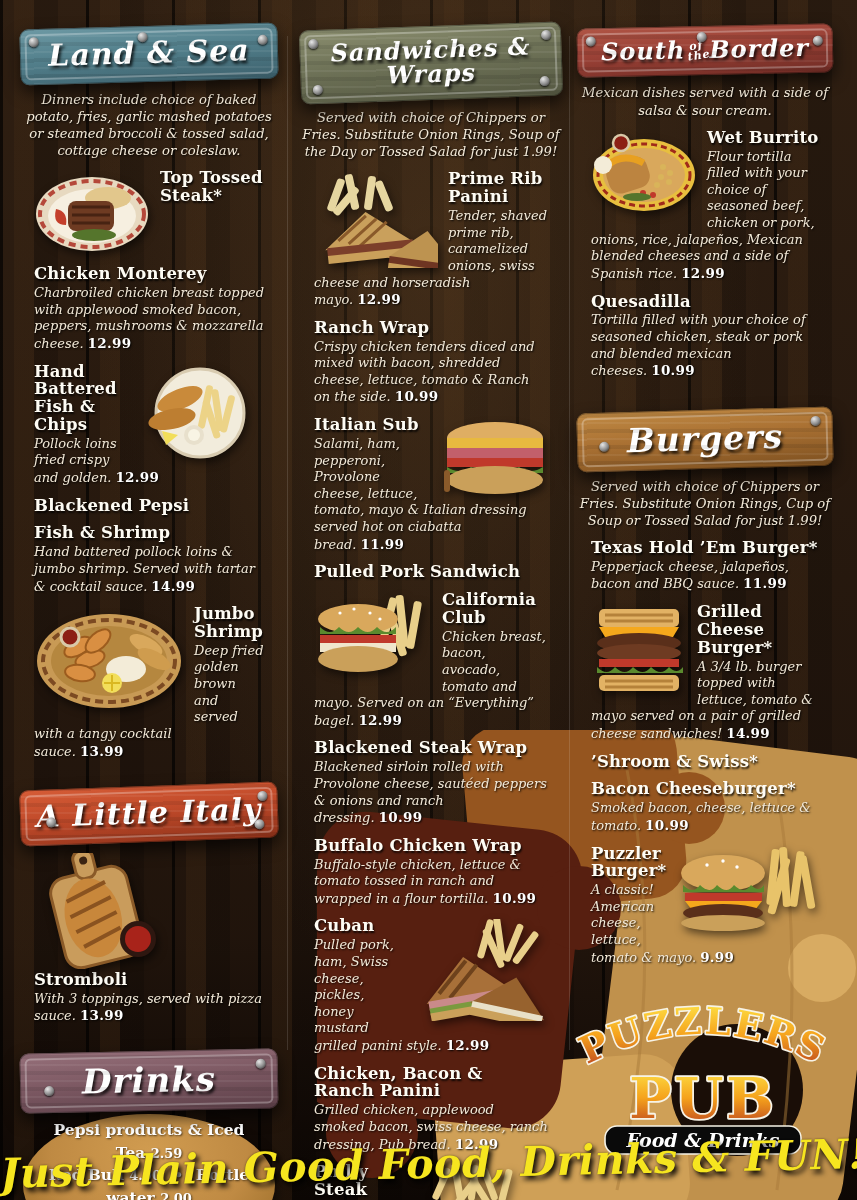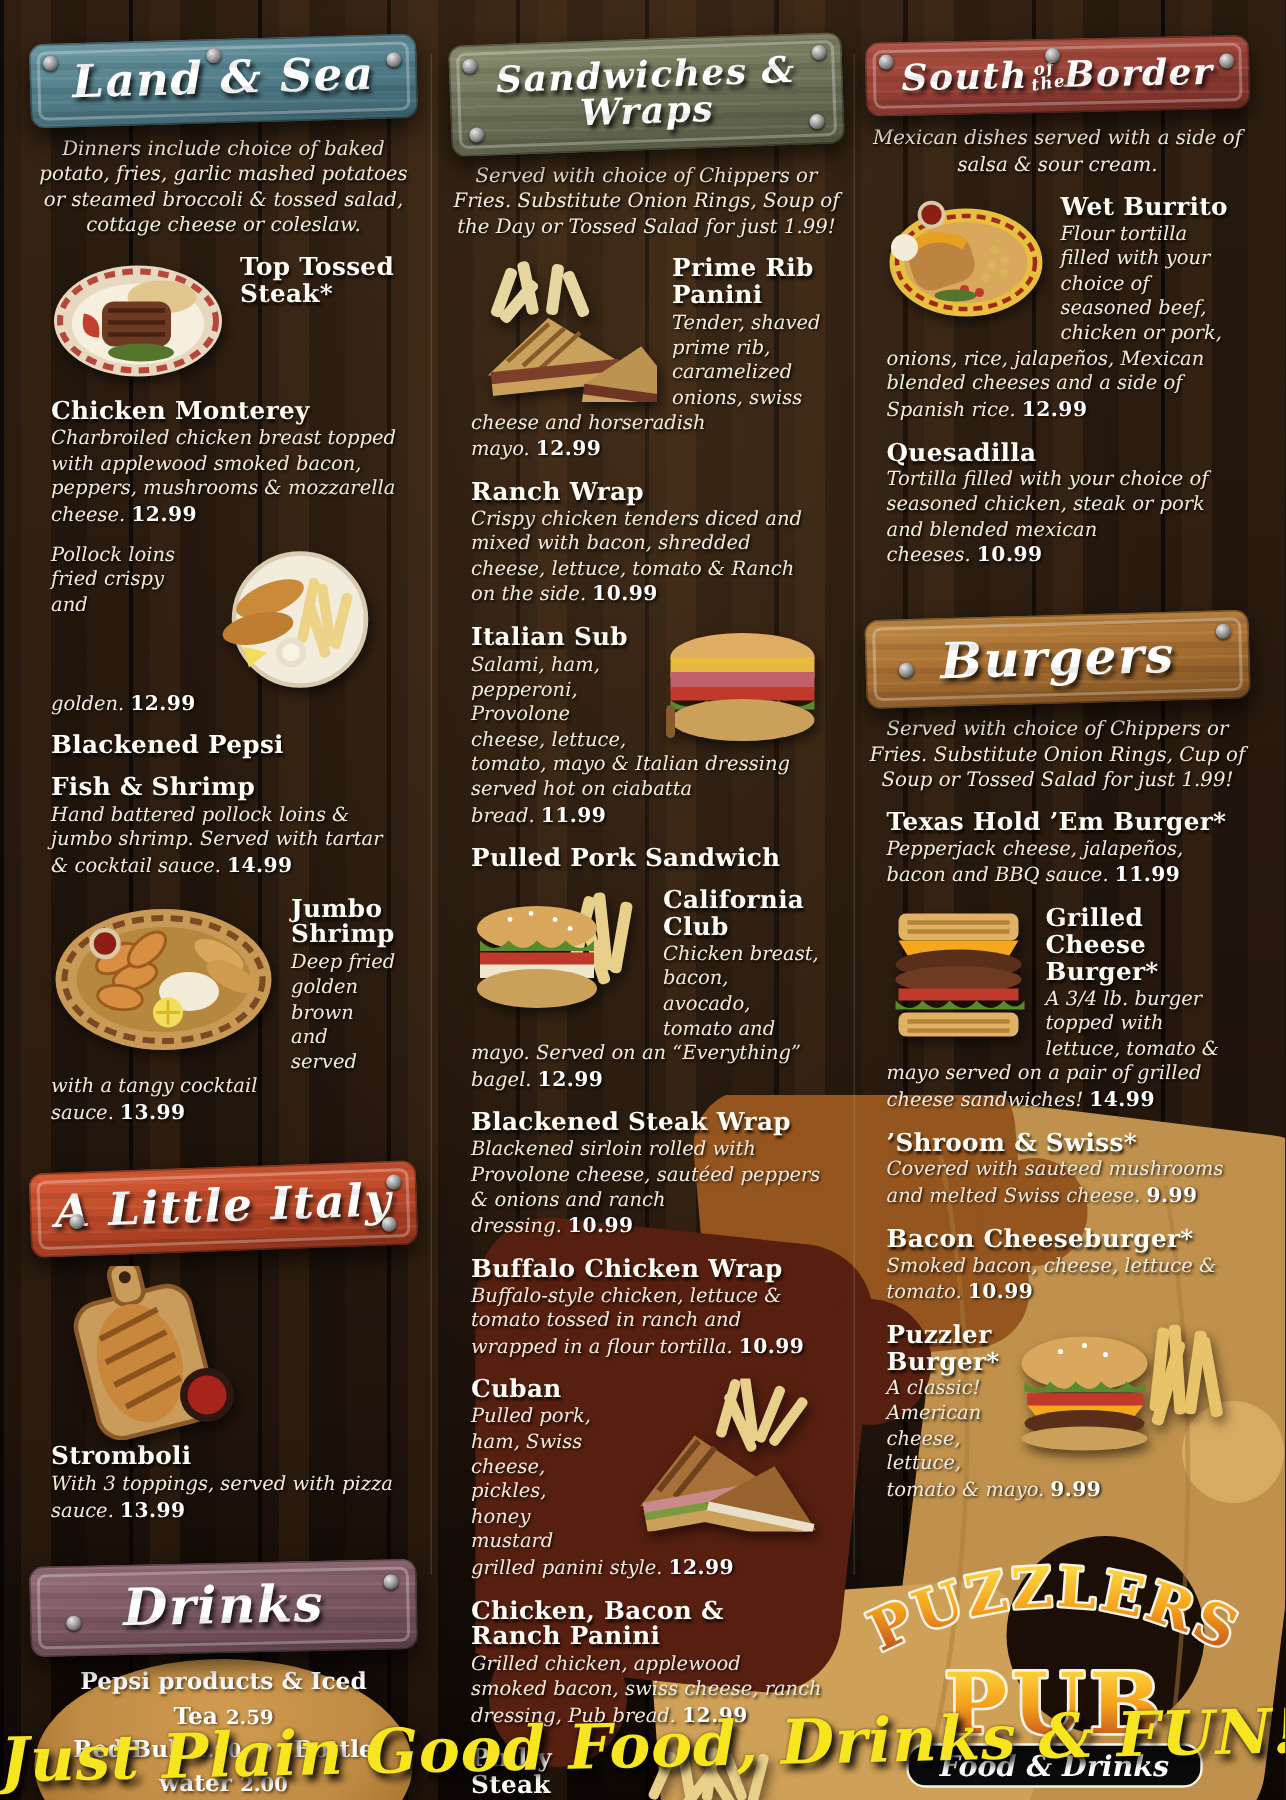--- a/index.html
+++ b/index.html
@@ -138,20 +138,21 @@
               <rect x="78" y="24" width="7" height="42" rx="3" transform="rotate(-8 82 45)"></rect>
               <rect x="88" y="30" width="7" height="38" rx="3" transform="rotate(14 92 49)"></rect>
               <rect x="72" y="34" width="7" height="40" rx="3" transform="rotate(-18 76 54)"></rect>
             </g>
           <ellipse cx="44" cy="34" rx="24" ry="10" fill="#c98a3a" transform="rotate(-22 44 34)"></ellipse>
           <ellipse cx="36" cy="54" rx="24" ry="10" fill="#bd7e31" transform="rotate(-12 36 54)"></ellipse>
           <path d="M26,66 l16,4 -12,10 z" fill="#f2de5a"></path>
           <circle cx="58" cy="70" r="10" fill="#e8e0cc"></circle>
             <circle cx="58" cy="70" r="6" fill="#f8f4e4"></circle>
         </svg>
+        <h3>Hand Battered Fish &amp; Chips</h3>
         <p><span>Pollock loins fried crispy and golden.</span><span class="price">12.99</span></p>
       </div>
 
       <div class="item">
         <h3>Blackened Pepsi</h3>
       </div>
 
       <div class="item">
         <h3>Fish &amp; Shrimp</h3>
         <p><span>Hand battered pollock loins &amp; jumbo shrimp. Served with tartar &amp; cocktail sauce.</span><span class="price">14.99</span></p>
@@ -449,21 +450,20 @@
           <path d="M6,62 q10,10 18,0 q10,10 18,0 q10,10 18,0 q10,10 18,0 q8,8 14,0 v6 h-86 z" fill="#5a8a2e"></path>
           <rect x="8" y="70" width="80" height="16" rx="5" fill="#e2b264"></rect>
           <path d="M14,76 h68 M14,82 h68" stroke="#b5823a" stroke-width="3"></path>
         </svg>
         <h3>Grilled Cheese Burger*</h3>
         <p><span>A 3/4 lb. burger topped with lettuce, tomato &amp; mayo served on a pair of grilled cheese sandwiches!</span><span class="price">14.99</span></p>
       </div>
 
       <div class="item">
         <h3>’Shroom &amp; Swiss*</h3>
-        <p><span>Covered with sauteed mushrooms and melted Swiss cheese.</span><span class="price">9.99</span></p>
       </div>
 
       <div class="item">
         <h3>Bacon Cheeseburger*</h3>
         <p><span>Smoked bacon, cheese, lettuce &amp; tomato.</span><span class="price">10.99</span></p>
       </div>
 
       <div class="item">
         <svg class="photo ph-r" width="142" height="86" viewBox="0 0 142 86">
           <g fill="#e8c36a">

